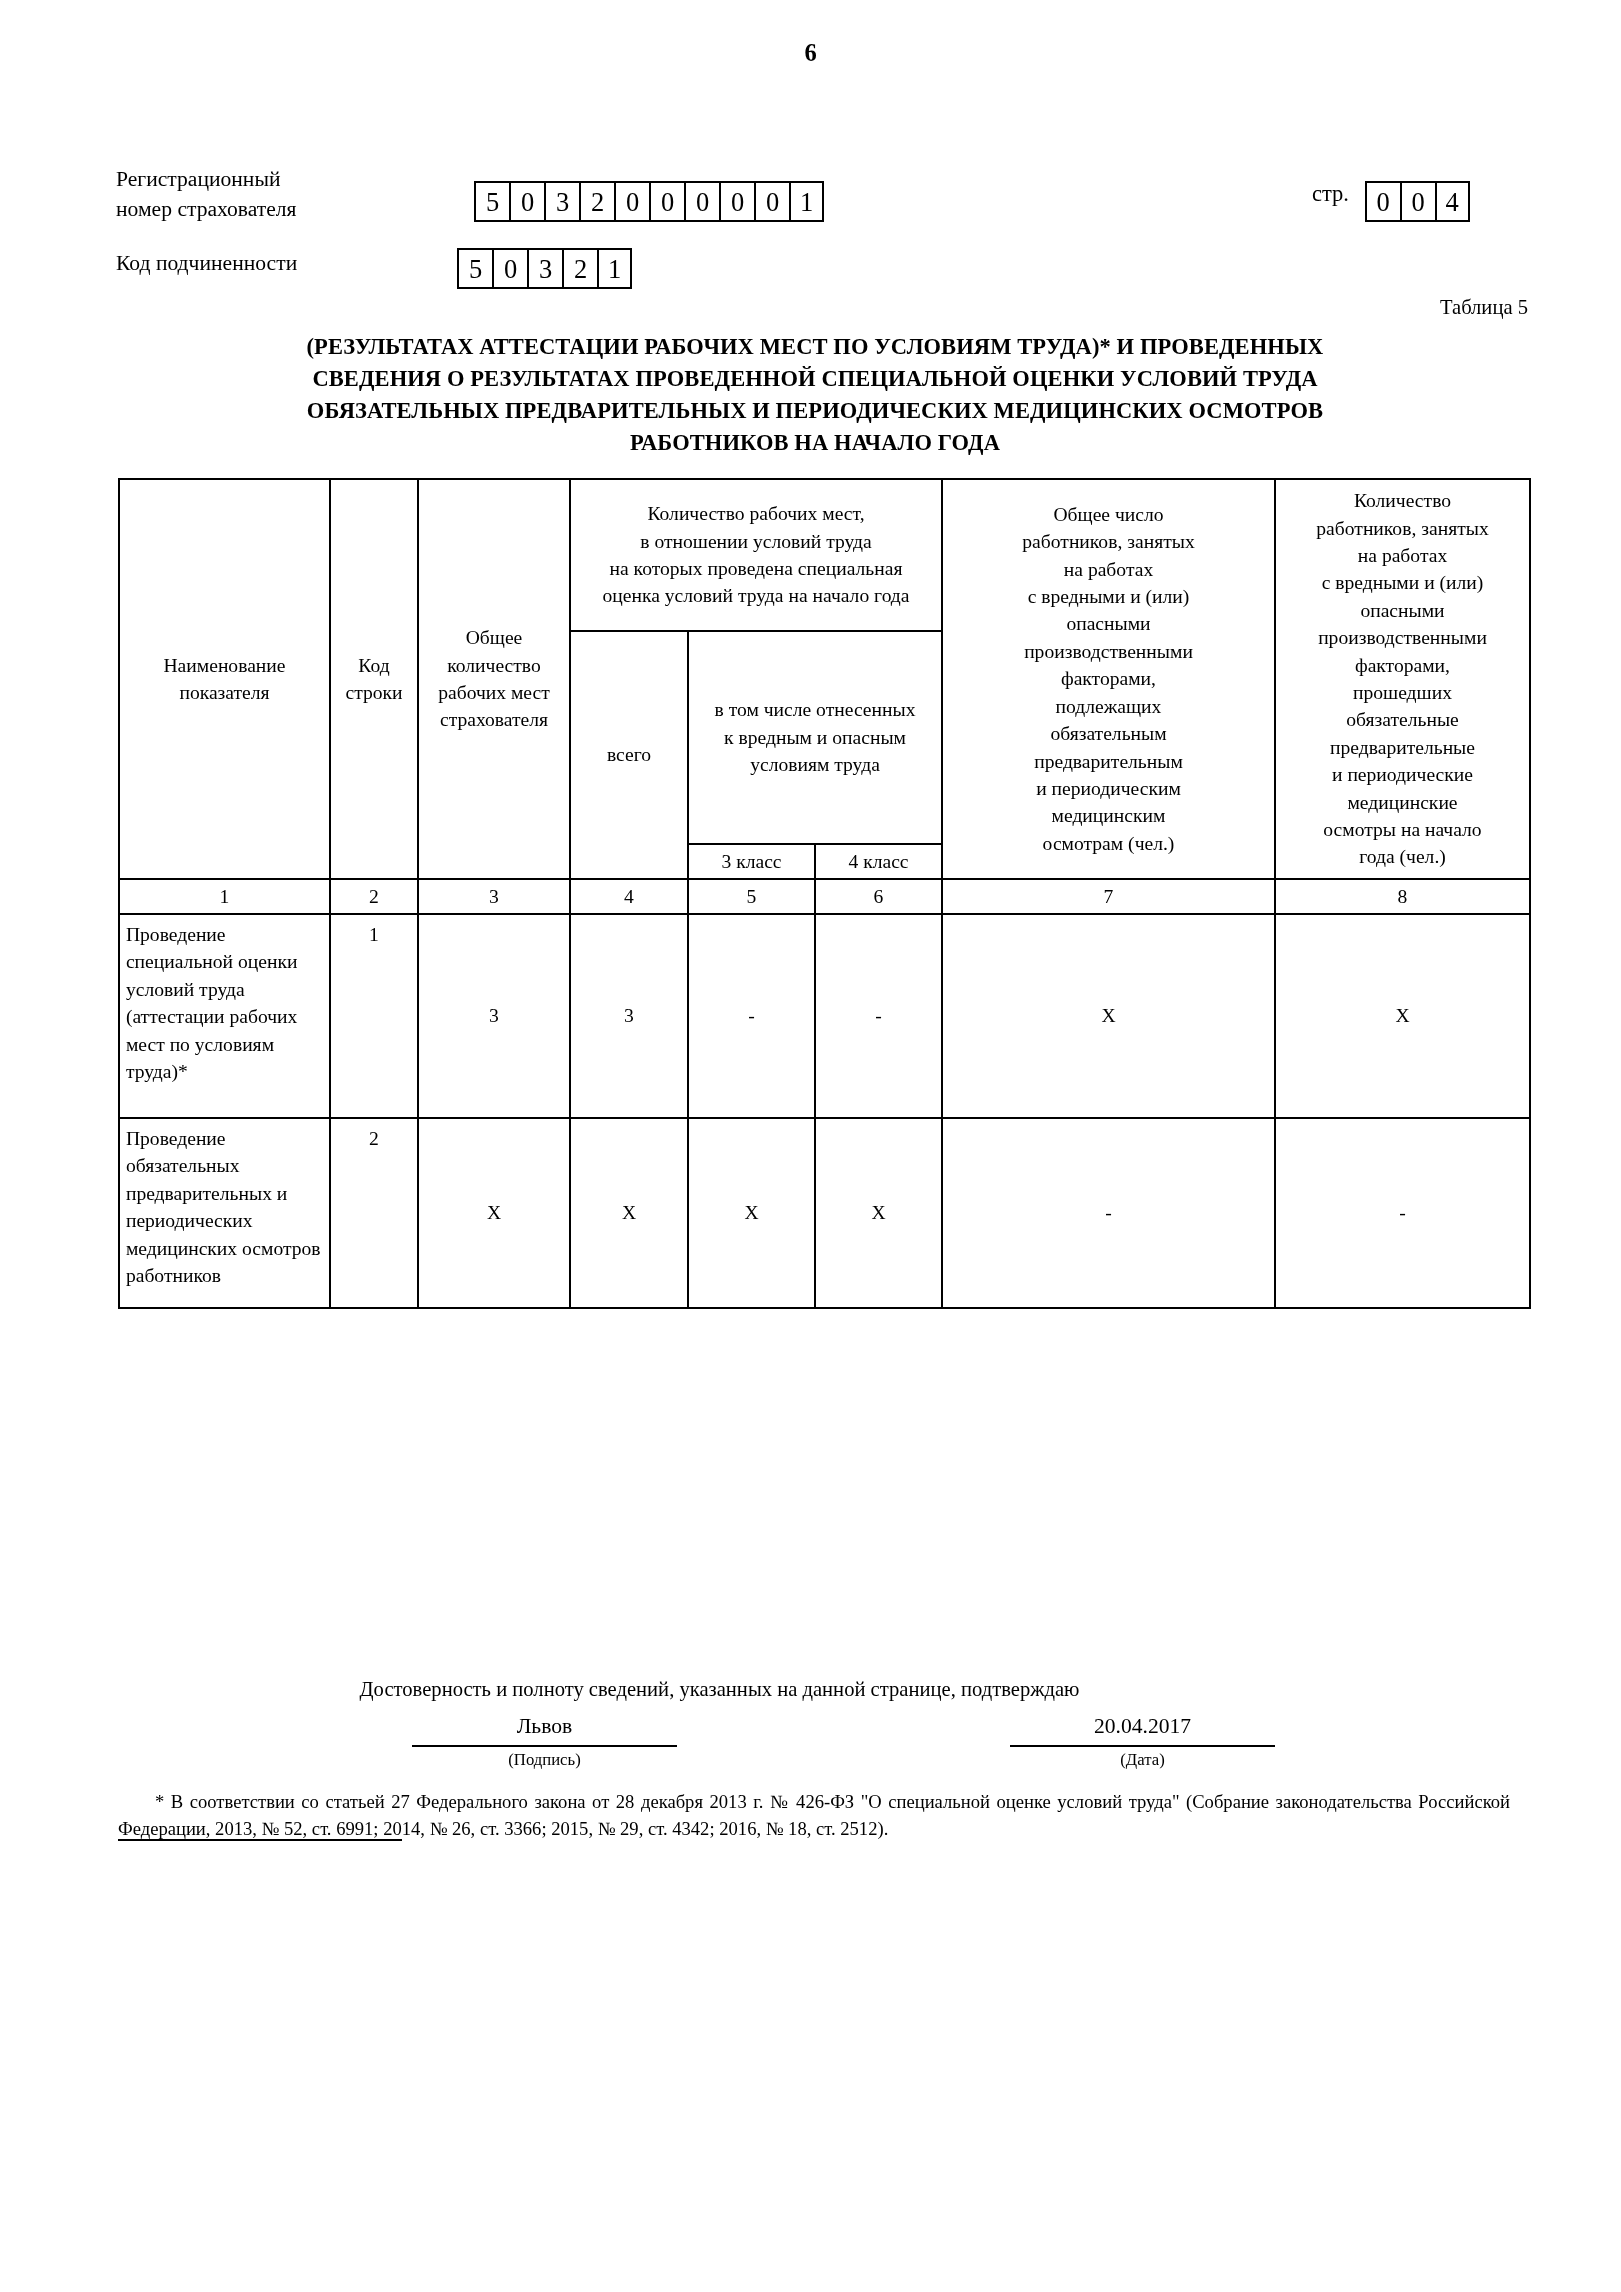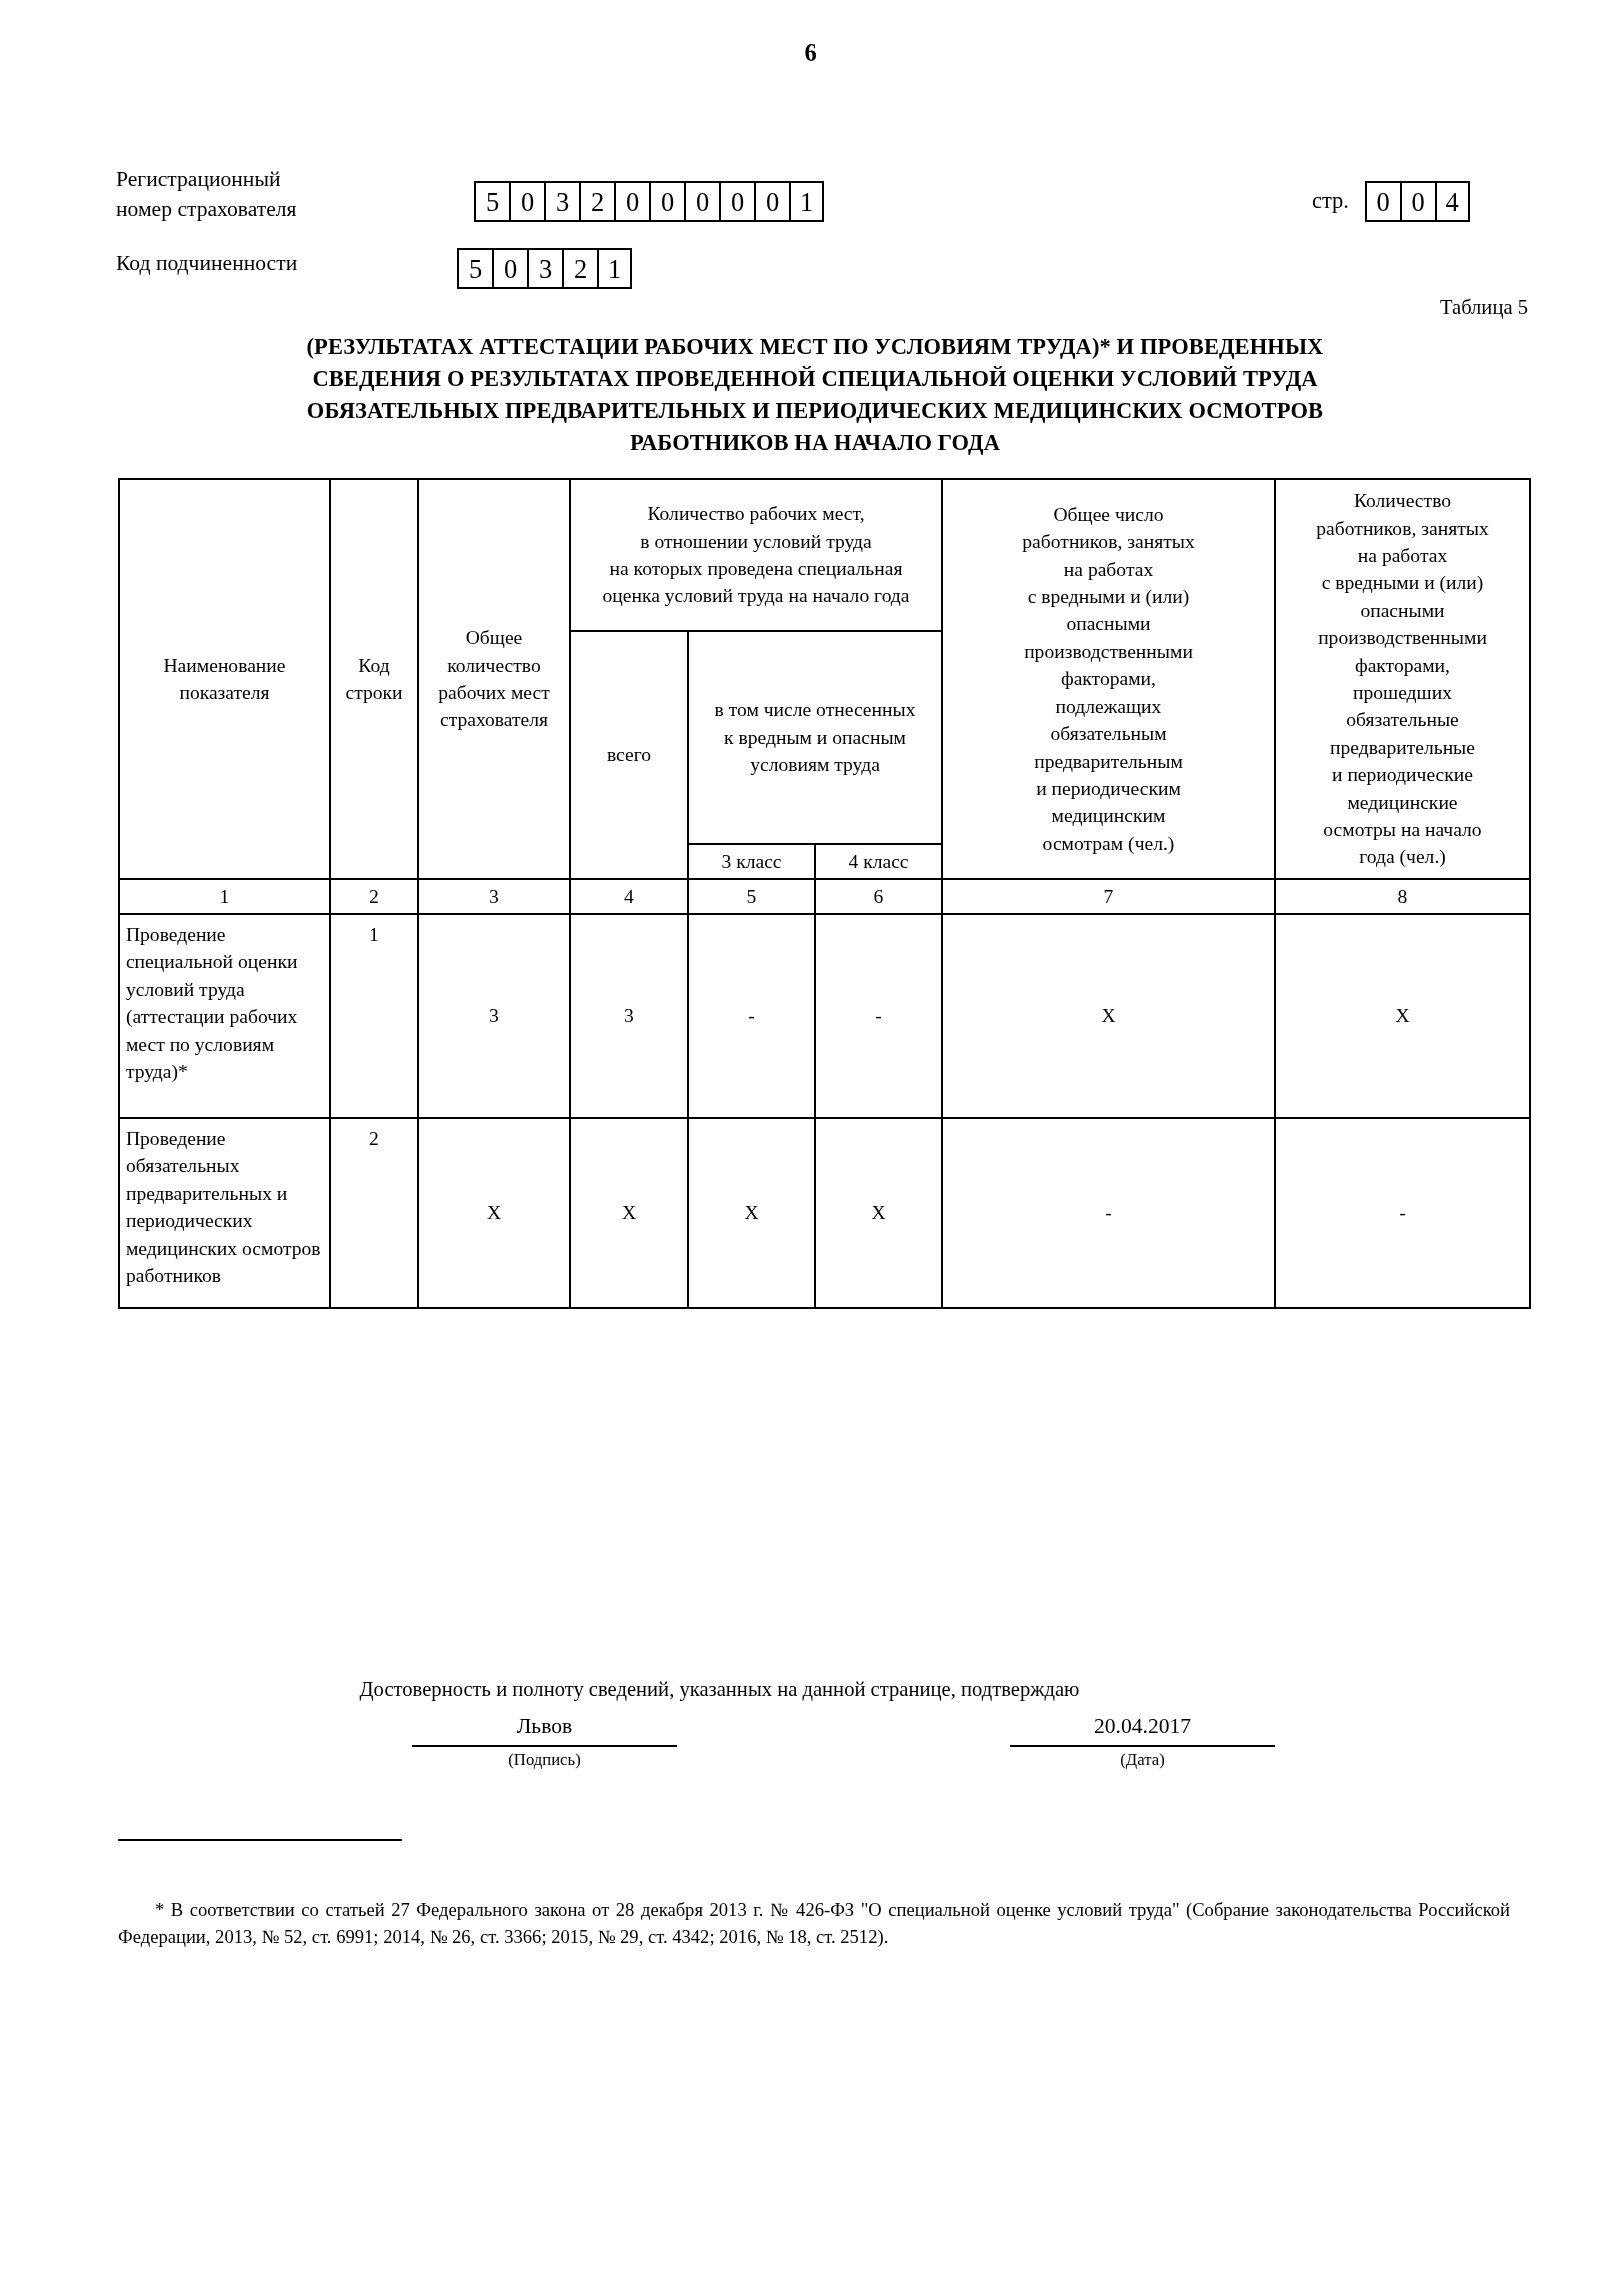--- a/index.html
+++ b/index.html
@@ -69,21 +69,20 @@
     border-right-width: 2px;
   }
   .reg-boxes { position: absolute; left: 358px; top: 16.7px; }
   .kod-boxes { position: absolute; left: 341px; top: 0px; }
 
   .stp {
     position: absolute;
     left: 1196px;
     top: 16.7px;
     display: flex;
-    align-items: center;
   }
   .stp-label {
     font-size: 22.5px;
     margin-right: 15.7px;
   }
 
   .row2 { margin-top: 23.5px; position: relative; height: 45px; }
 
   
   .tablabel {
@@ -187,21 +186,21 @@
   
   .fn-rule {
     position: absolute;
     top: 1839px;
     left: 118px;
     width: 284px;
     border-top: 2.9px solid #000;
   }
   .footnote {
     position: absolute;
-    top: 1896px;
+    top: 1788px;
     left: 118px;
     width: 1392px;
     font-size: 18.6px;
     line-height: 27.4px;
     text-align: justify;
   }
   .footnote .lead { padding-left: 37px; }
 </style>
 </head>
 <body>

